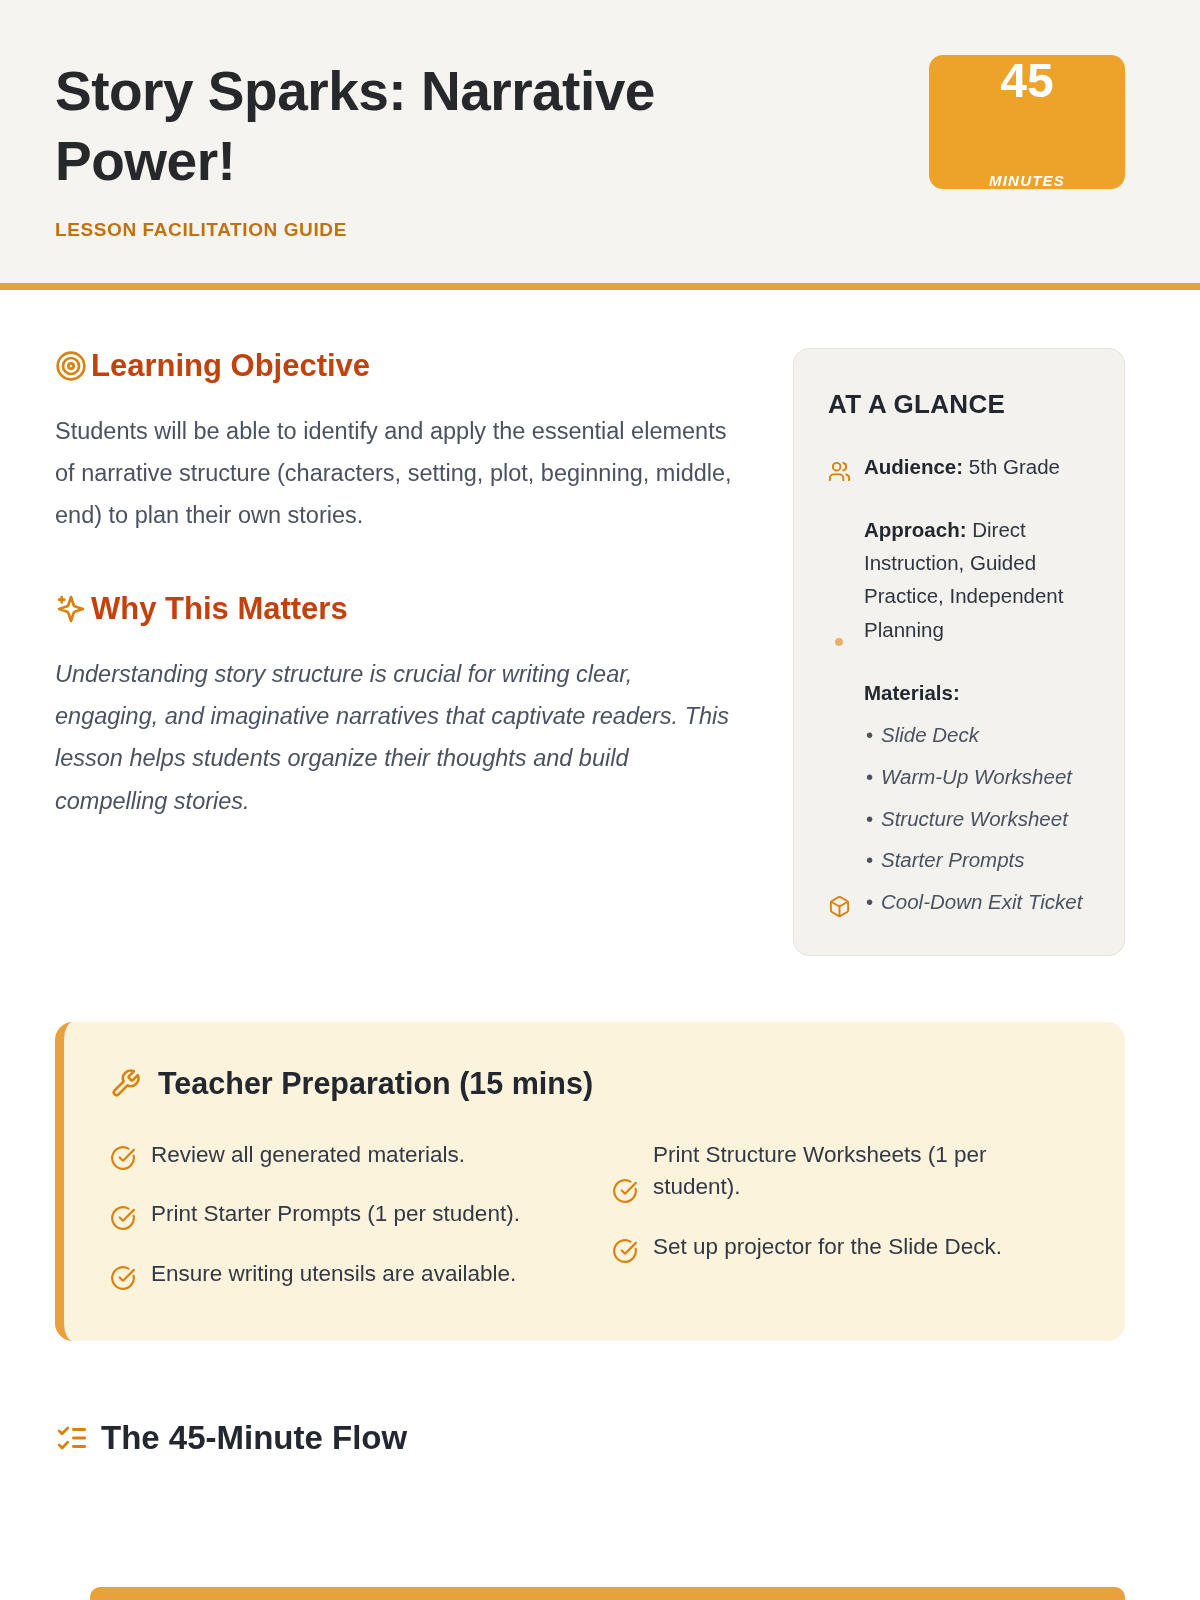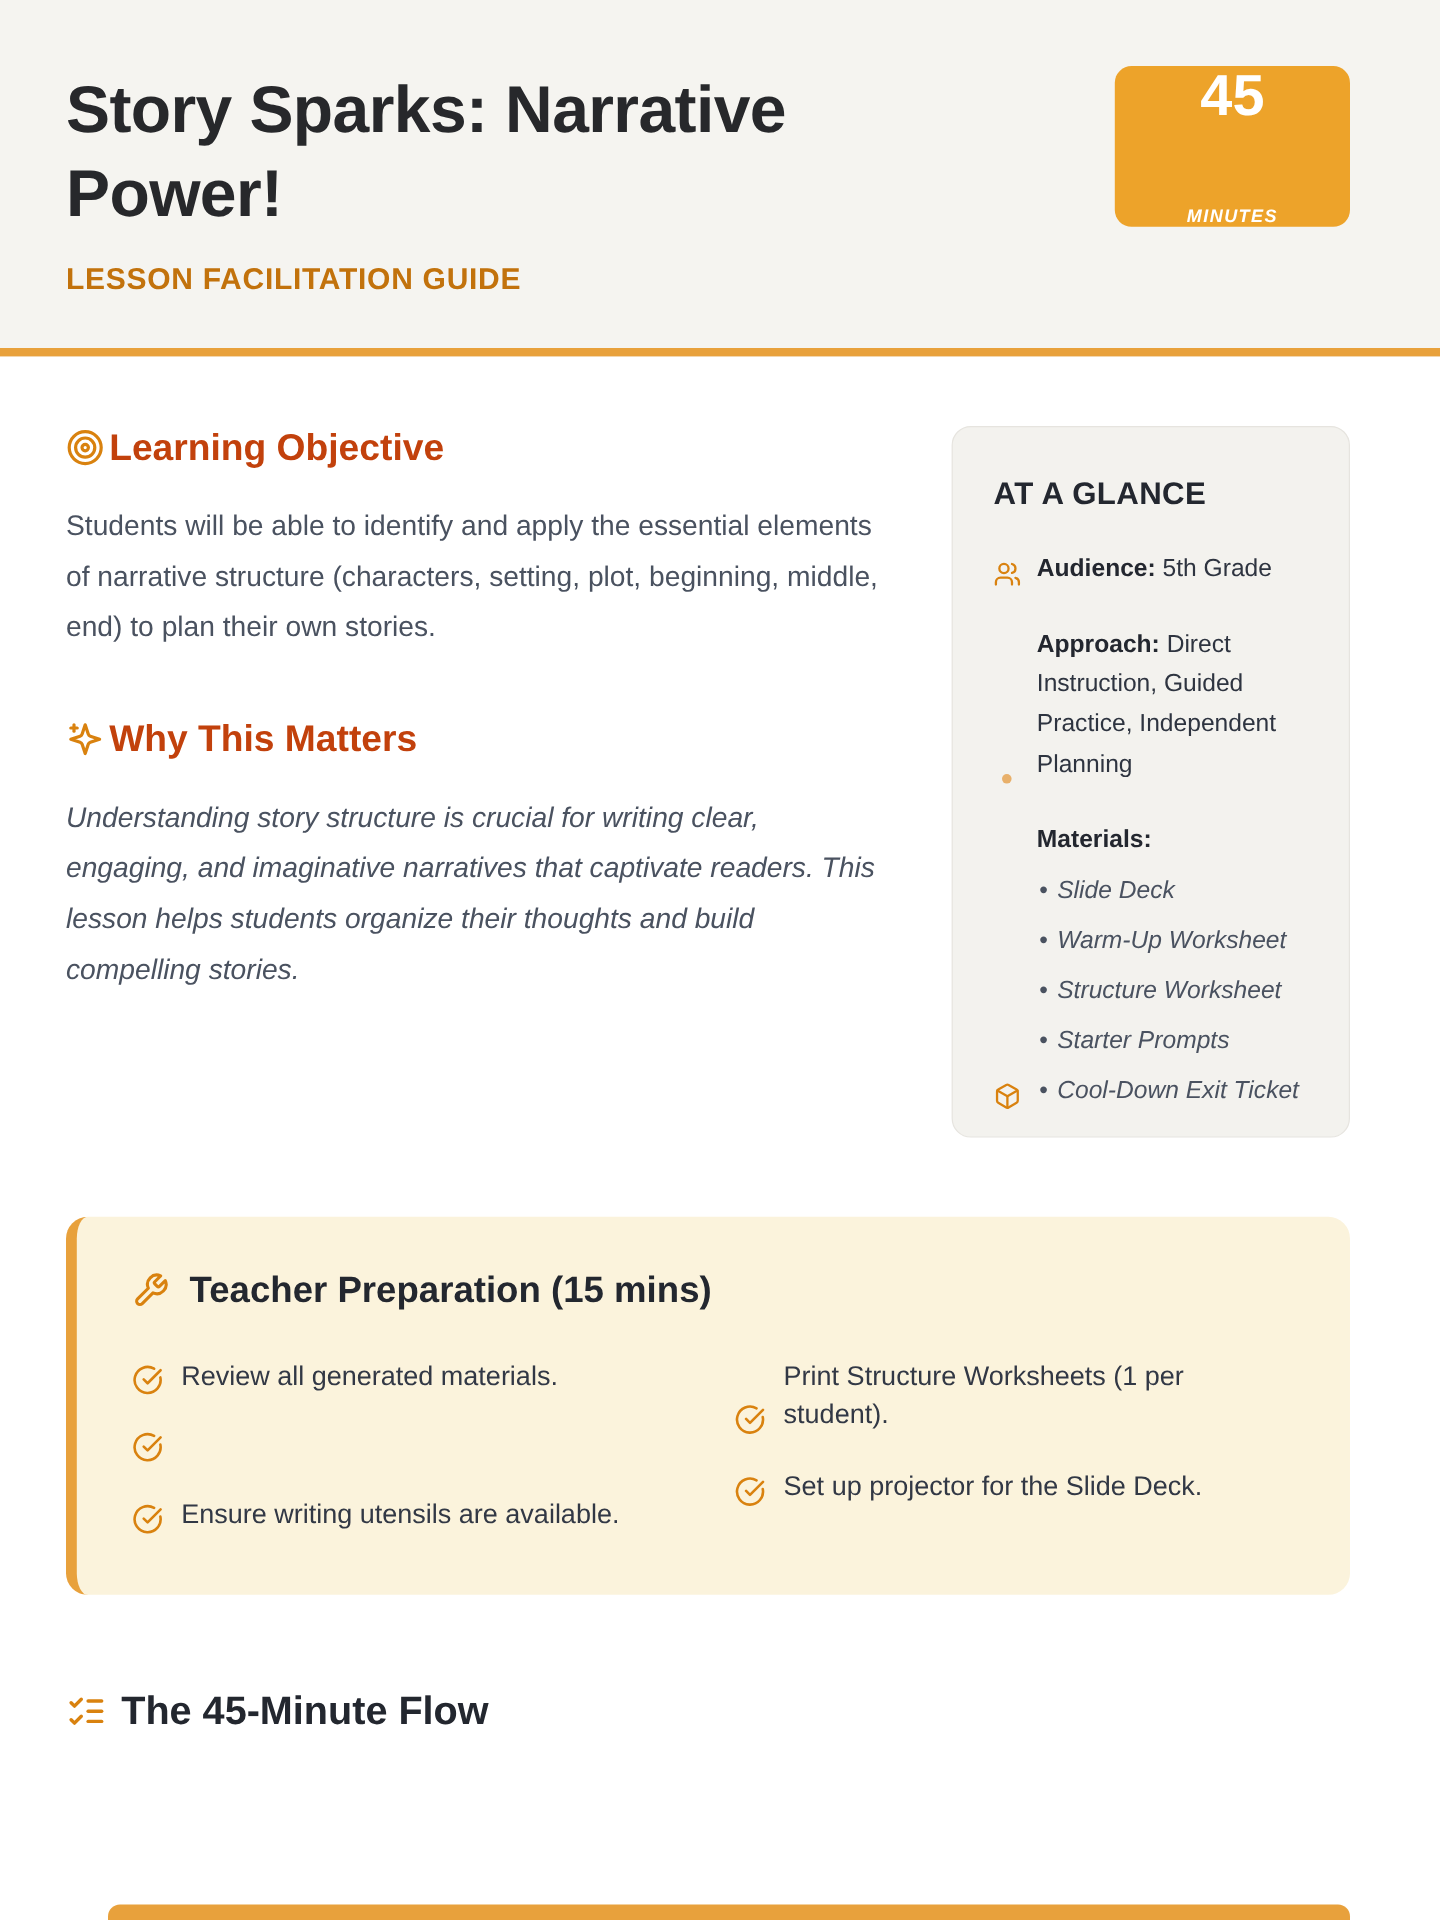--- a/index.html
+++ b/index.html
@@ -19,21 +19,21 @@
     border-bottom: 7px solid #E8A13C;
     position: relative;
   }
   .title {
     margin: 0; max-width: 780px;
     font-size: 55px; line-height: 1.28; font-weight: 700;
     letter-spacing: -0.5px; color: #27282B;
   }
   .subtitle {
     margin: 22px 0 0;
-    font-size: 25px; font-weight: 700; letter-spacing: 0.6px;
+    font-size: 19px; font-weight: 700; letter-spacing: 0.6px;
     color: #C2720C;
   }
   .badge {
     position: absolute; top: 55px; right: 75px;
     width: 196px; height: 134px;
     background: #EDA32A; border-radius: 14px;
     display: flex; flex-direction: column; align-items: center; justify-content: space-between;
     color: #ffffff;
   }
   .badge-number { font-size: 48px; font-weight: 700; line-height: 1.1; }
@@ -54,21 +54,21 @@
   .para {
     font-size: 23.5px; line-height: 1.8; color: #4A5260;
     margin: 26px 0 54px; max-width: 695px;
   }
   .para.italic { font-style: italic; }
 
   
   .glance-card {
     width: 332px; flex: none;
     background: #F3F2EE; border: 1px solid #E6E4DF; border-radius: 16px;
-    padding: 40px 34px 22px;
+    padding: 40px 34px 37px;
   }
   .glance-title { margin: 0; font-size: 26px; font-weight: 700; letter-spacing: 0.3px; color: #23272F; }
   .glance-item { display: flex; gap: 13px; margin-top: 30px; align-items: flex-end; }
   .g-icon { width: 23px; height: 23px; flex: none; margin-top: 4px; color: #D9820F; }
   .g-dot  { width: 8px; height: 8px; border-radius: 50%; background: #E8B06A; flex: none; margin: 11px 8px 0 7px; }
   .g-text { margin: 0; font-size: 20.5px; line-height: 1.62; color: #2E3440; }
   .g-text strong { font-weight: 700; color: #23272F; }
   .mat-list { margin: 4px 0 0; }
   .mat-item {
     position: relative; padding-left: 17px; margin-top: 10px;
@@ -221,20 +221,21 @@
           </span>
           <span class="prep-text">Review all generated materials.</span>
         </div>
         <div class="prep-item">
           <span class="icon check-icon">
             <svg viewBox="0 0 24 24" fill="none" stroke="currentColor" stroke-width="2" stroke-linecap="round" stroke-linejoin="round">
               <path d="M21.8 10A10 10 0 1 1 17 3.34"></path>
                 <path d="m9 11.5 3 3L22 4.5"></path>
             </svg>
           </span>
+          <span class="prep-text">Print Starter Prompts (1 per student).</span>
         </div>
         <div class="prep-item">
           <span class="icon check-icon">
             <svg viewBox="0 0 24 24" fill="none" stroke="currentColor" stroke-width="2" stroke-linecap="round" stroke-linejoin="round">
               <path d="M21.8 10A10 10 0 1 1 17 3.34"></path>
                 <path d="m9 11.5 3 3L22 4.5"></path>
             </svg>
           </span>
           <span class="prep-text">Ensure writing utensils are available.</span>
         </div>

